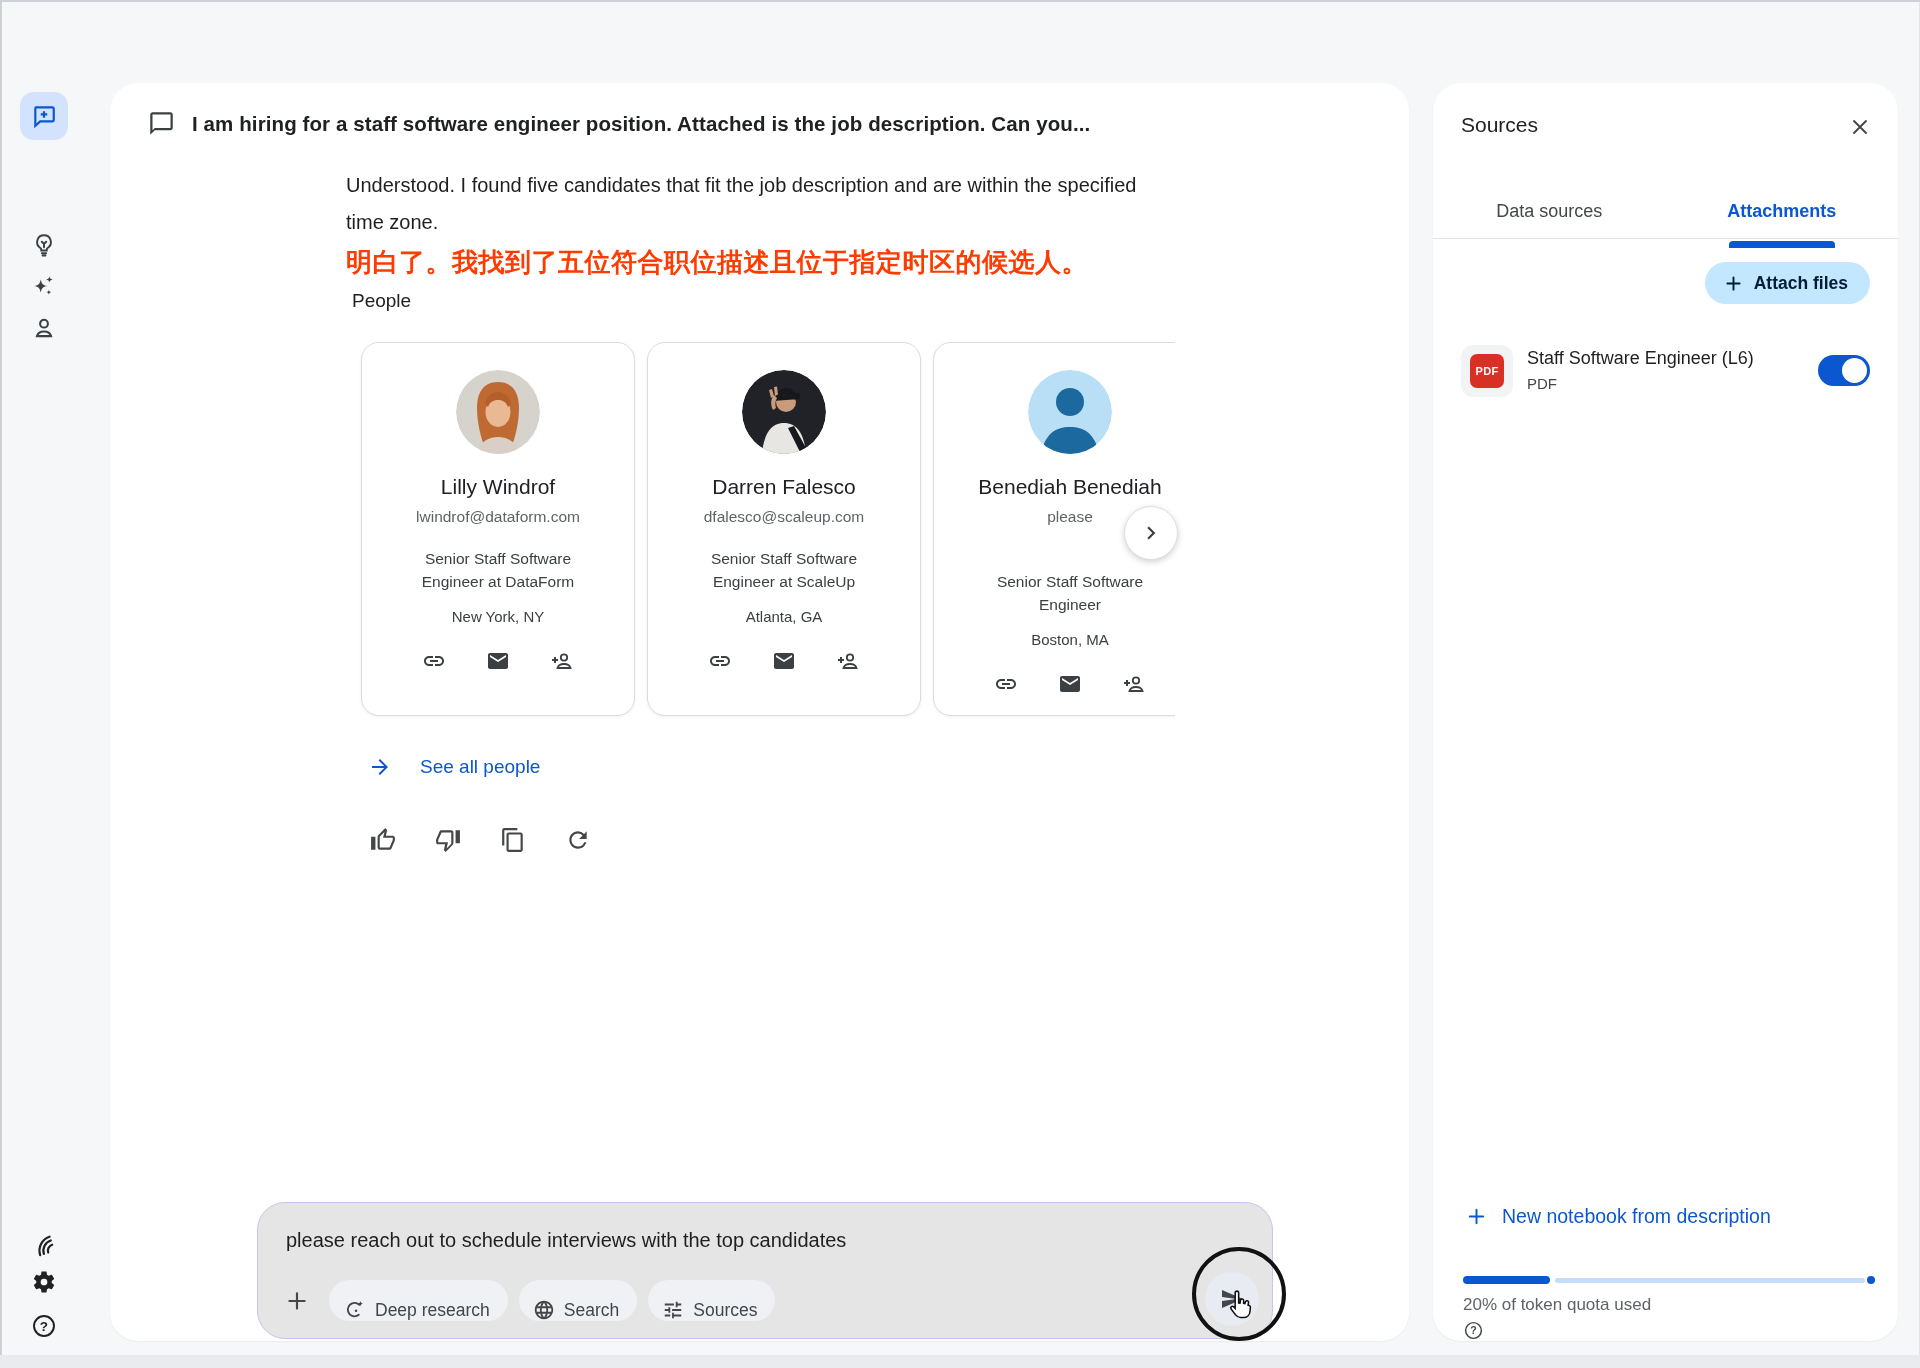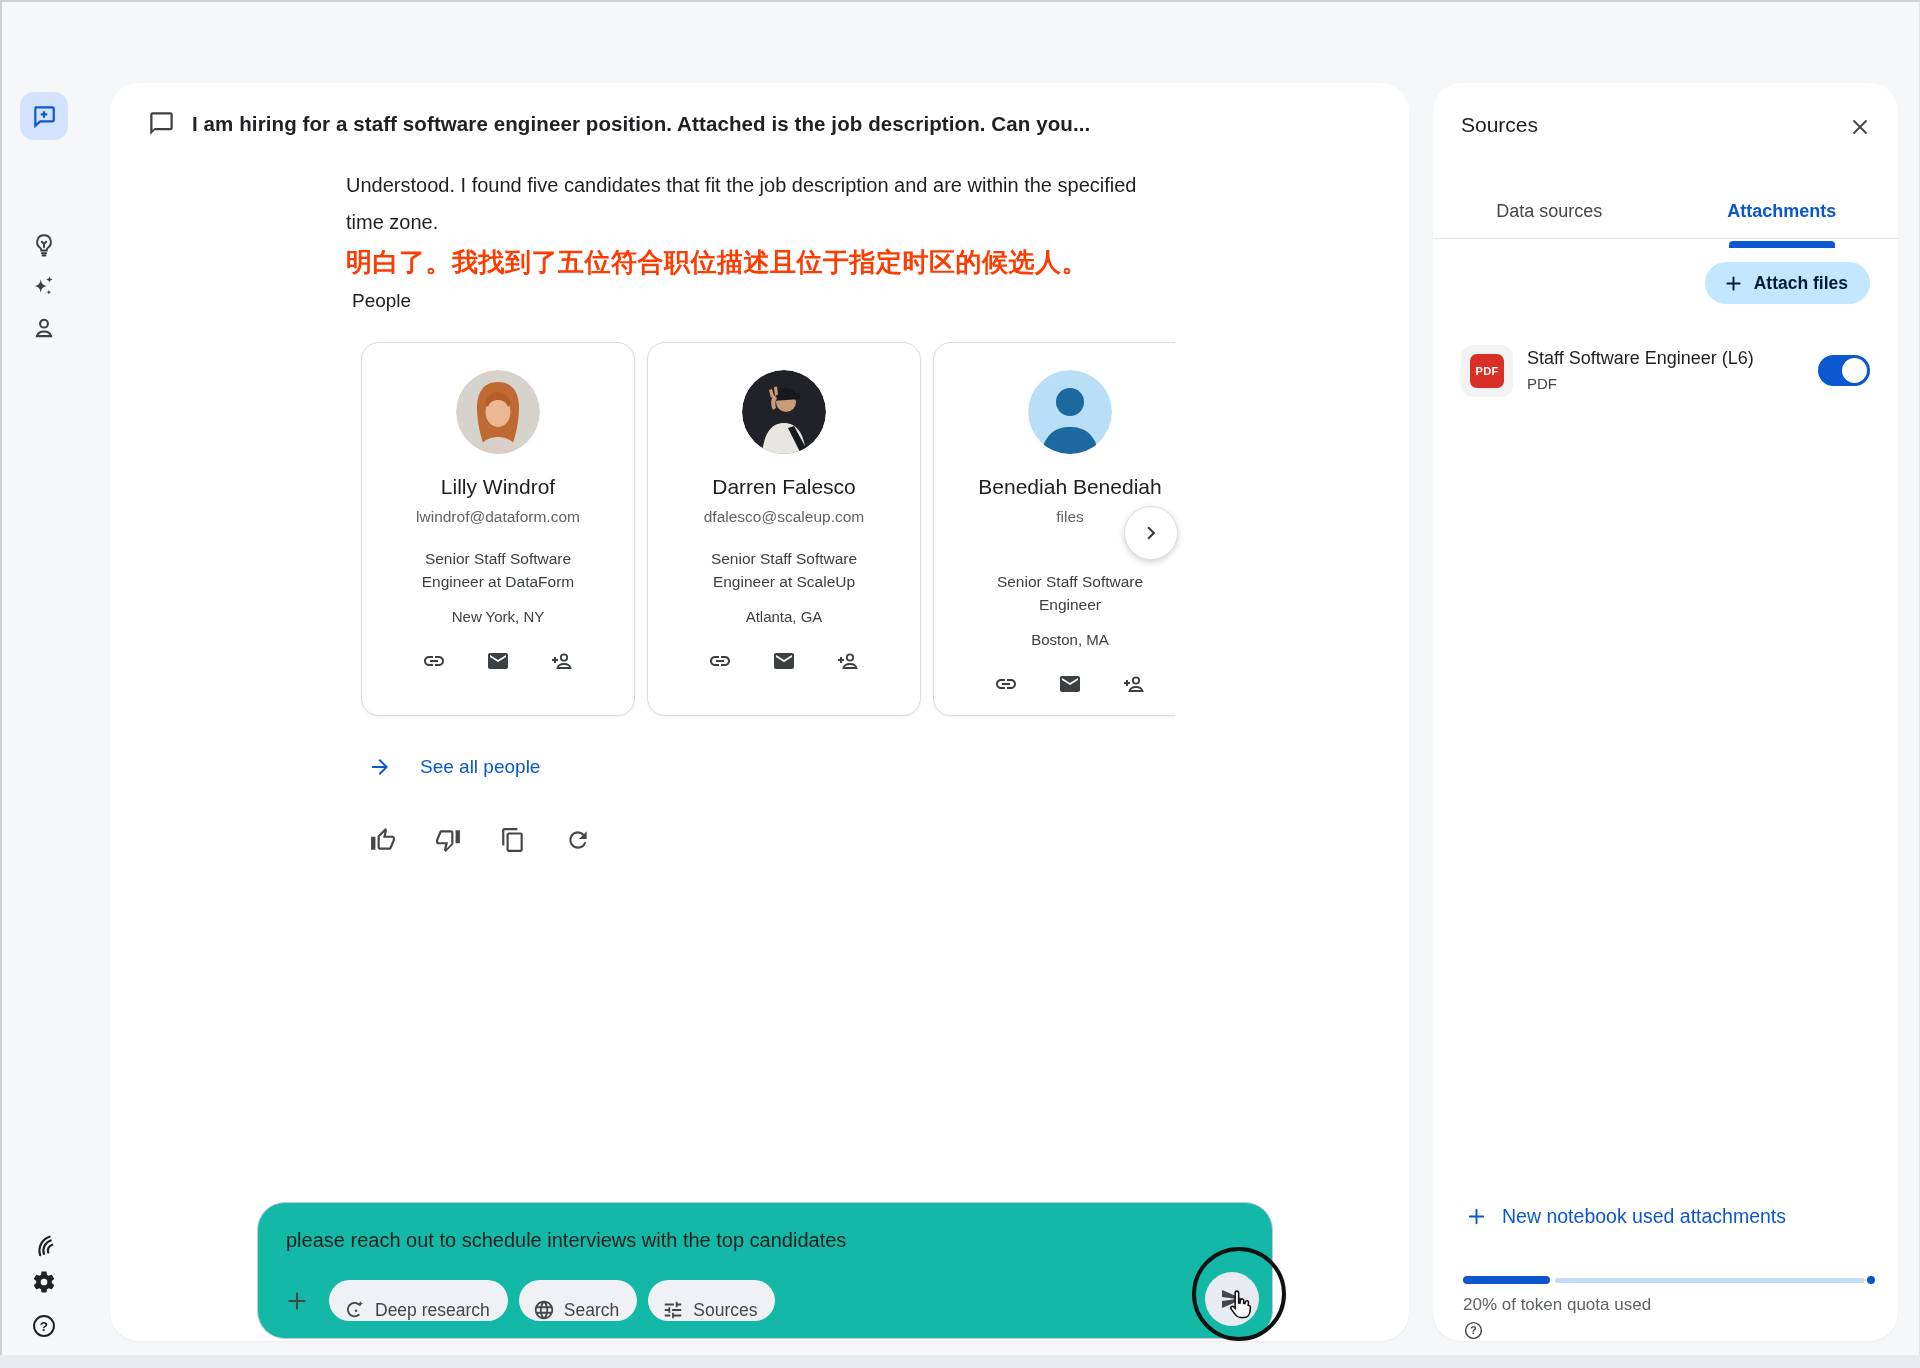--- a/index.html
+++ b/index.html
@@ -55,21 +55,21 @@
     background:#fff; border:1px solid #dcdee1; box-shadow:0 2px 6px rgba(0,0,0,.18);
     display:flex; align-items:center; justify-content:center; cursor:pointer; }
 
   .see-all { position:absolute; left:258px; top:672px; display:flex; align-items:center; gap:28px; cursor:pointer; }
   .see-all span { font-size:19px; color:#0b57d0; }
   .feedback { position:absolute; left:260px; top:744px; display:flex; gap:39px; }
   .fb { width:26px; height:26px; cursor:pointer; }
 
   
   .composer-zh { position:absolute; left:153px; top:1068px; font-size:27px; font-weight:700; color:#fe3b00; letter-spacing:.5px; }
-  .composer { position:absolute; left:147px; top:1119px; width:1016px; height:137px; border:1.6px solid #c6c5ef; border-radius:28px; background:#14b8a6; }
+  .composer { position:absolute; left:147px; top:1119px; width:1016px; height:137px; border:1.6px solid #c6c5ef; border-radius:28px; background:#e5e5e5; }
   .composer-input { position:absolute; left:28px; top:26px; right:100px; font-size:20px; color:#1f1f1f; outline:none; }
   .composer-bar { position:absolute; left:24px; bottom:17px; display:flex; align-items:center; gap:11px; }
   .plus-btn { width:30px; height:30px; display:flex; align-items:center; justify-content:center; margin-right:6px; cursor:pointer; }
   .chip { height:41px; border-radius:21px; background:#f0f1f4; display:flex; align-items:flex-end; gap:9px; padding:0 18px 0 14px; cursor:pointer; }
   .chip span { font-size:17.5px; color:#40464d; }
   .send-btn { position:absolute; left:947px; top:69px; width:54px; height:54px; border-radius:50%; background:#e9ebf3; display:flex; align-items:center; justify-content:center; cursor:pointer; }
   .click-ring { position:absolute; left:1082px; top:1164px; width:94px; height:94px; border:4.5px solid #111; border-radius:50%; pointer-events:none; }
   .cursor-hand { position:absolute; left:1113px; top:1205px; pointer-events:none; }
 
   
@@ -245,21 +245,21 @@
 
         <div class="card card3">
           <div class="photo">
             <svg width="84" height="84" viewBox="0 0 84 84">
               <circle cx="42" cy="42" r="42" fill="#b8dff5"></circle>
               <circle cx="42" cy="32" r="14" fill="#1c699f"></circle>
               <path d="M13 84c4-20 14-27 29-27s25 7 29 27z" fill="#1c699f"></path>
             </svg>
           </div>
           <div class="c-name">Benediah Benediah</div>
-          <div class="c-email">files</div>
+          <div class="c-email">please</div>
           <div class="c-role">Senior Staff Software Engineer</div>
           <div class="c-loc">Boston, MA</div>
           <div class="c-actions">
             <div class="act">
               <svg width="24" height="24" viewBox="0 0 24 24" fill="#3c4043">
                   <path d="M3.9 12c0-1.71 1.39-3.1 3.1-3.1h4V7H7c-2.76 0-5 2.24-5 5s2.24 5 5 5h4v-1.9H7c-1.71 0-3.1-1.39-3.1-3.1zM8 13h8v-2H8v2zm9-6h-4v1.9h4c1.71 0 3.1 1.39 3.1 3.1s-1.39 3.1-3.1 3.1h-4V17h4c2.76 0 5-2.24 5-5s-2.24-5-5-5z"></path>
                 </svg>
             </div>
             <div class="act">
               <svg width="24" height="24" viewBox="0 0 24 24" fill="#3c4043">
@@ -392,21 +392,21 @@
       <div class="pdf-sub">PDF</div>
       <div class="toggle">
           <div class="knob"></div>
         </div>
     </div>
 
     <div class="new-notebook">
       <svg width="23" height="23" viewBox="0 0 24 24" fill="none" stroke="#0b57d0" stroke-width="2" stroke-linecap="round">
           <path d="M12 5v14M5 12h14"></path>
         </svg>
-      <span>New notebook used attachments</span>
+      <span>New notebook from description</span>
     </div>
 
     <div class="quota-bar">
       <div class="quota-fill" style="width:87px"></div>
       <div class="quota-track"></div>
       <div class="quota-dot"></div>
     </div>
     <div class="quota-row">
       <span>20% of token quota used</span>
       <svg width="21" height="21" viewBox="0 0 24 24" fill="none">

